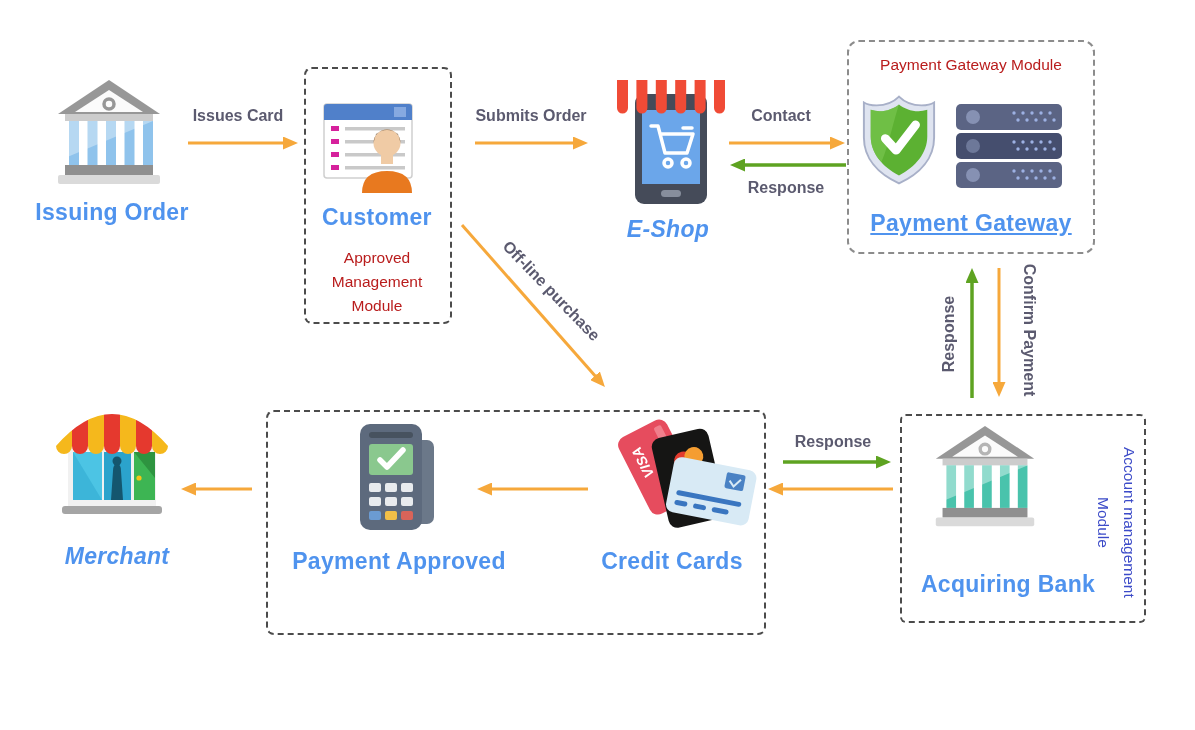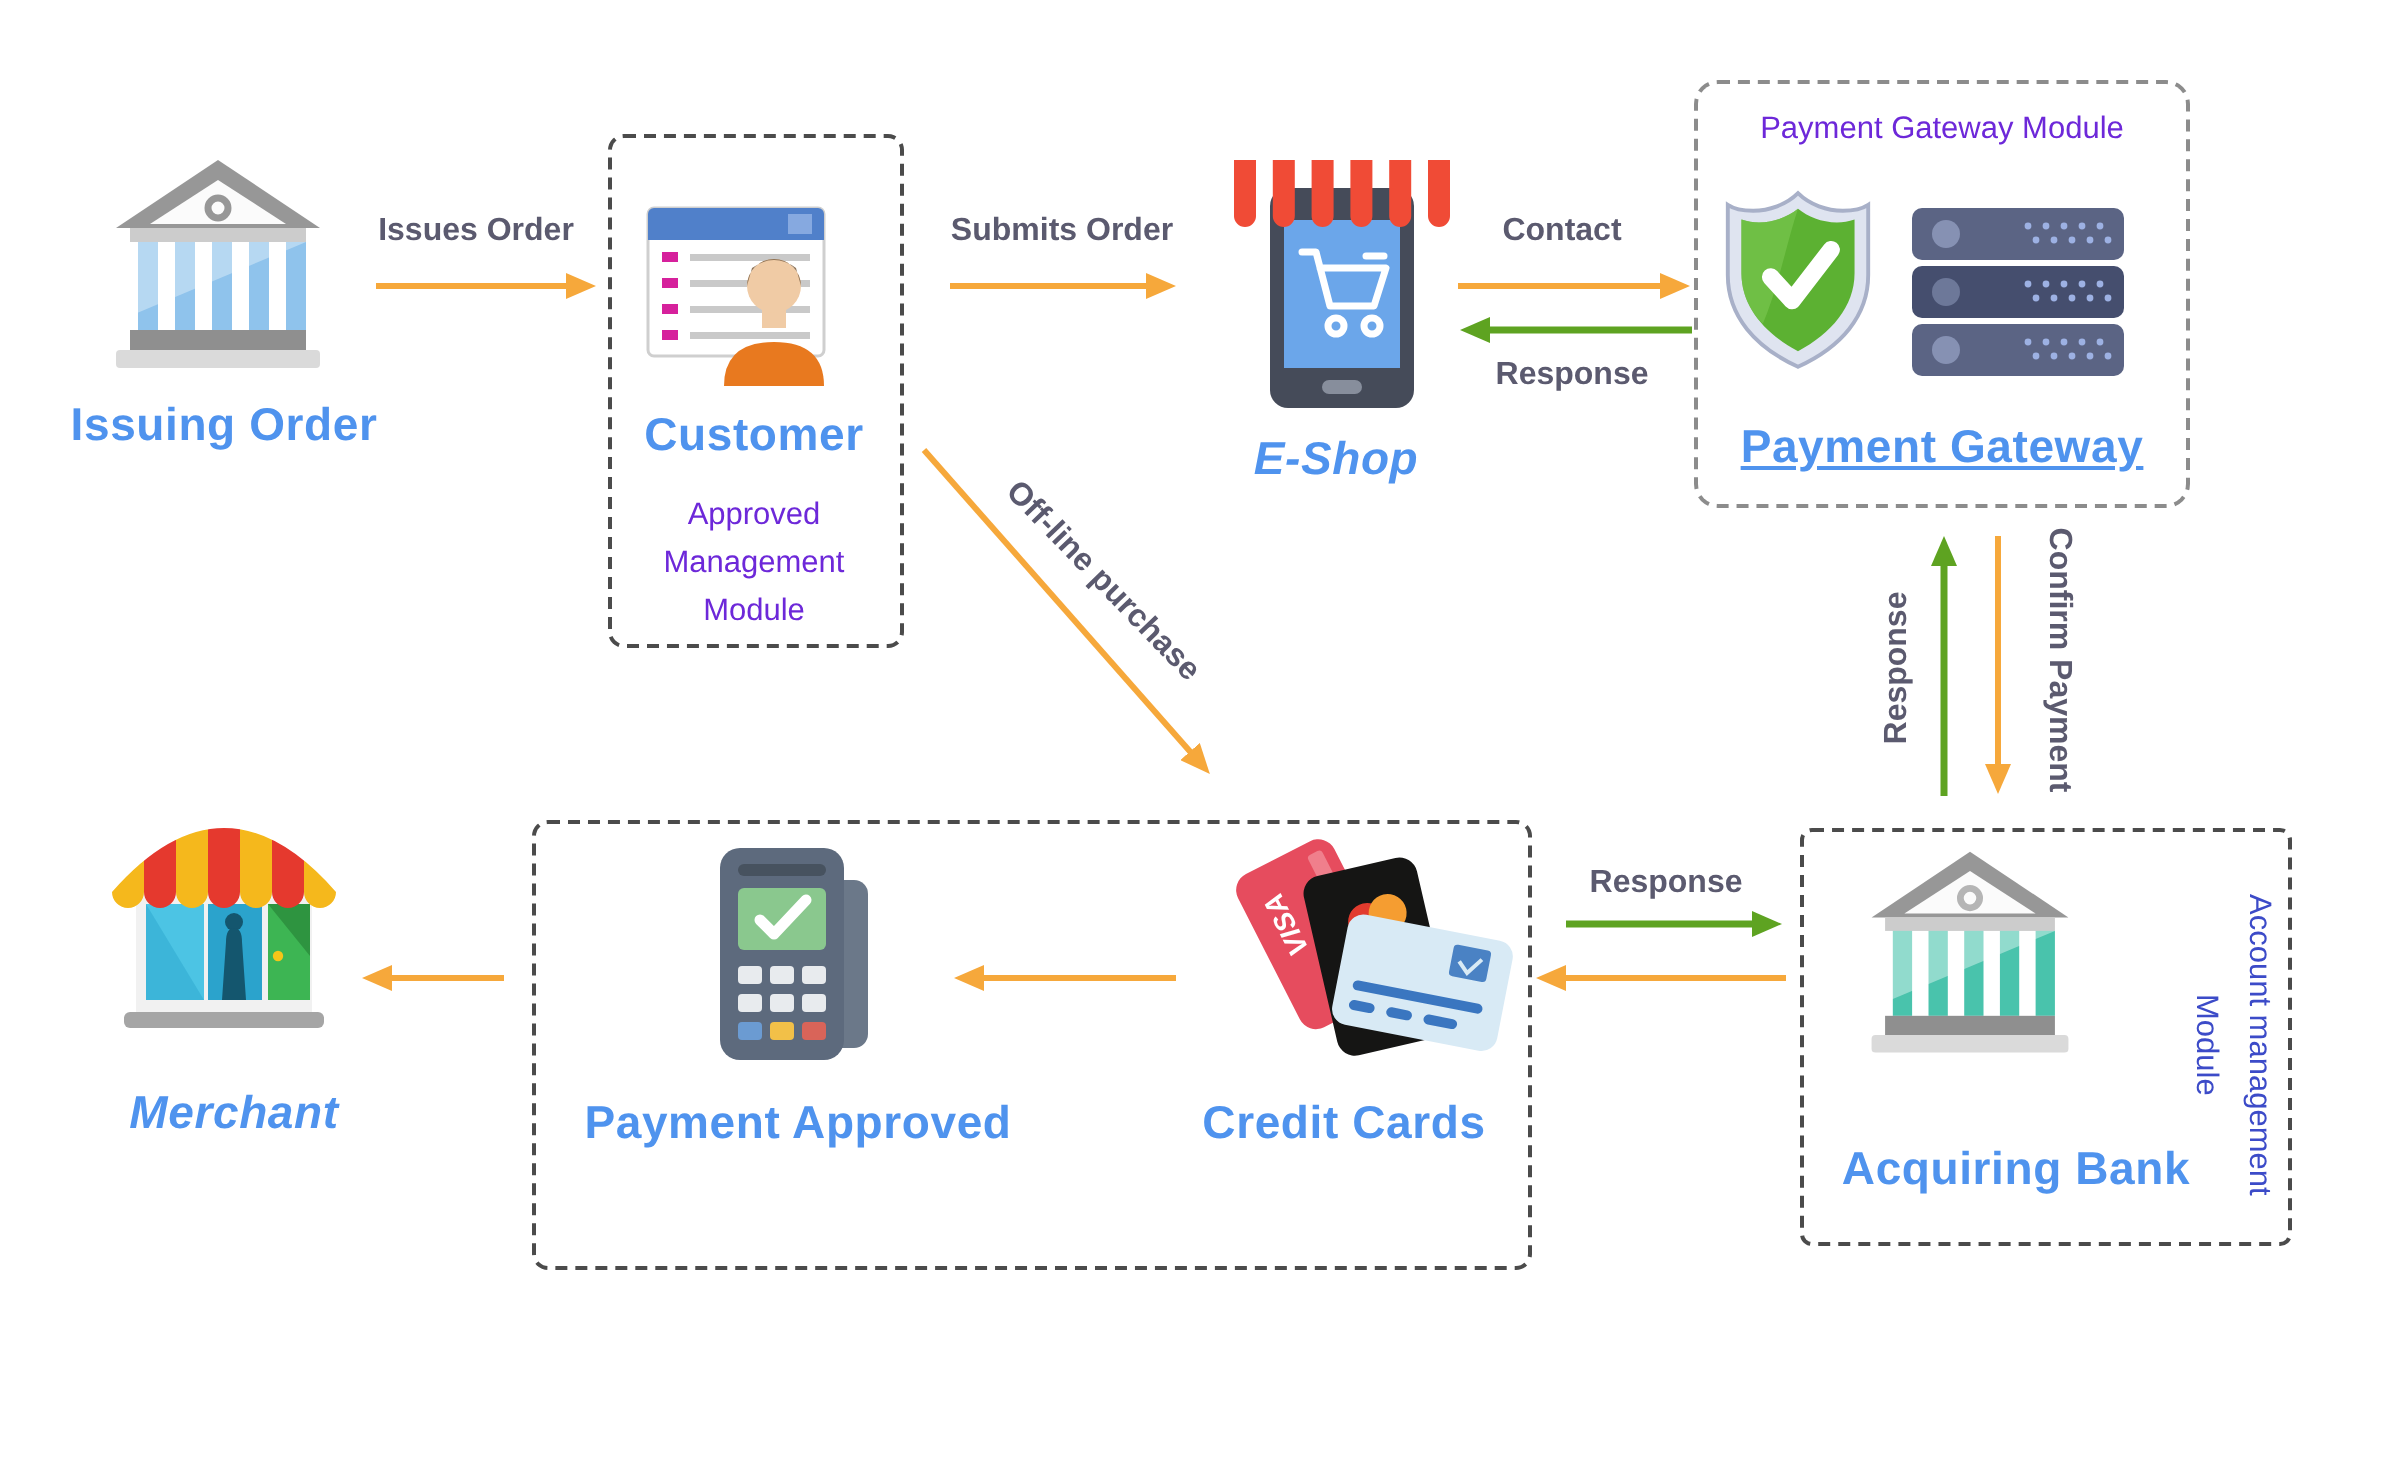--- a/index.html
+++ b/index.html
@@ -2,21 +2,21 @@
 <html><head>
 <meta charset="utf-8">
 <style>
   * { margin:0; padding:0; box-sizing:border-box; }
   html,body { background:#ffffff; }
   body { font-family:"Liberation Sans", sans-serif; }
   #canvas { position:relative; width:1195px; height:730px; background:#ffffff; overflow:hidden; }
   svg.icon { position:absolute; display:block; }
   .node-label { position:absolute; transform:translateX(-50%); font-size:23px; font-weight:700;
                 color:#4f93ee; white-space:nowrap; letter-spacing:.3px; }
-  .module-label { position:absolute; color:#6d28d9; font-size:15.5px; font-weight:400;
+  .module-label { position:absolute; color:#b91c1c; font-size:15.5px; font-weight:400;
                   text-align:center; line-height:1.55; }
   .edge-label { position:absolute; transform:translateX(-50%); font-size:16px; font-weight:600;
                 color:#5b5a6f; white-space:nowrap; }
   .edge-label.rot-ccw { transform:translate(-50%,-50%) rotate(-90deg); }
   .edge-label.rot-cw  { transform:translate(-50%,-50%) rotate(90deg); }
   .edge-label.rot-diag{ transform:translate(-50%,-50%) rotate(46deg); }
   .dashed-box { position:absolute; border:2px dashed #4b4b4b; border-radius:10px; background:transparent; }
   .dashed-box.light { border-color:#8c8c8c; border-radius:12px; }
   .v-module { position:absolute; writing-mode:vertical-rl; text-align:center;
               color:#3c4bc8; font-size:15.5px; line-height:1.7; }
@@ -254,21 +254,21 @@
       <rect x="26" y="0" width="16" height="58" fill="#e5392e"></rect>
       <rect x="42" y="0" width="16" height="58" fill="#f5b81c"></rect>
       <rect x="58" y="0" width="16" height="58" fill="#e5392e"></rect>
       <rect x="74" y="0" width="16" height="58" fill="#f5b81c"></rect>
       <rect x="90" y="0" width="16" height="58" fill="#e5392e"></rect>
       <rect x="106" y="0" width="16" height="58" fill="#f5b81c"></rect>
     </g>
   </svg>
   <div class="node-label" style="left:117px; top:543px;font-style:italic;">Merchant</div>
 
-  <div class="edge-label" style="left:238px; top:107px;">Issues Order</div>
+  <div class="edge-label" style="left:238px; top:107px;">Issues Card</div>
   <div class="edge-label" style="left:531px; top:107px;">Submits Order</div>
   <div class="edge-label" style="left:781px; top:107px;">Contact</div>
   <div class="edge-label" style="left:786px; top:179px;">Response</div>
   <div class="edge-label rot-ccw" style="left:949px; top:334px;">Response</div>
   <div class="edge-label rot-cw" style="left:1029px; top:330px;">Confirm Payment</div>
   <div class="edge-label" style="left:833px; top:433px;">Response</div>
   <div class="edge-label rot-diag" style="left:551px; top:291px;">Off-line purchase</div>
 
 </div>
 

